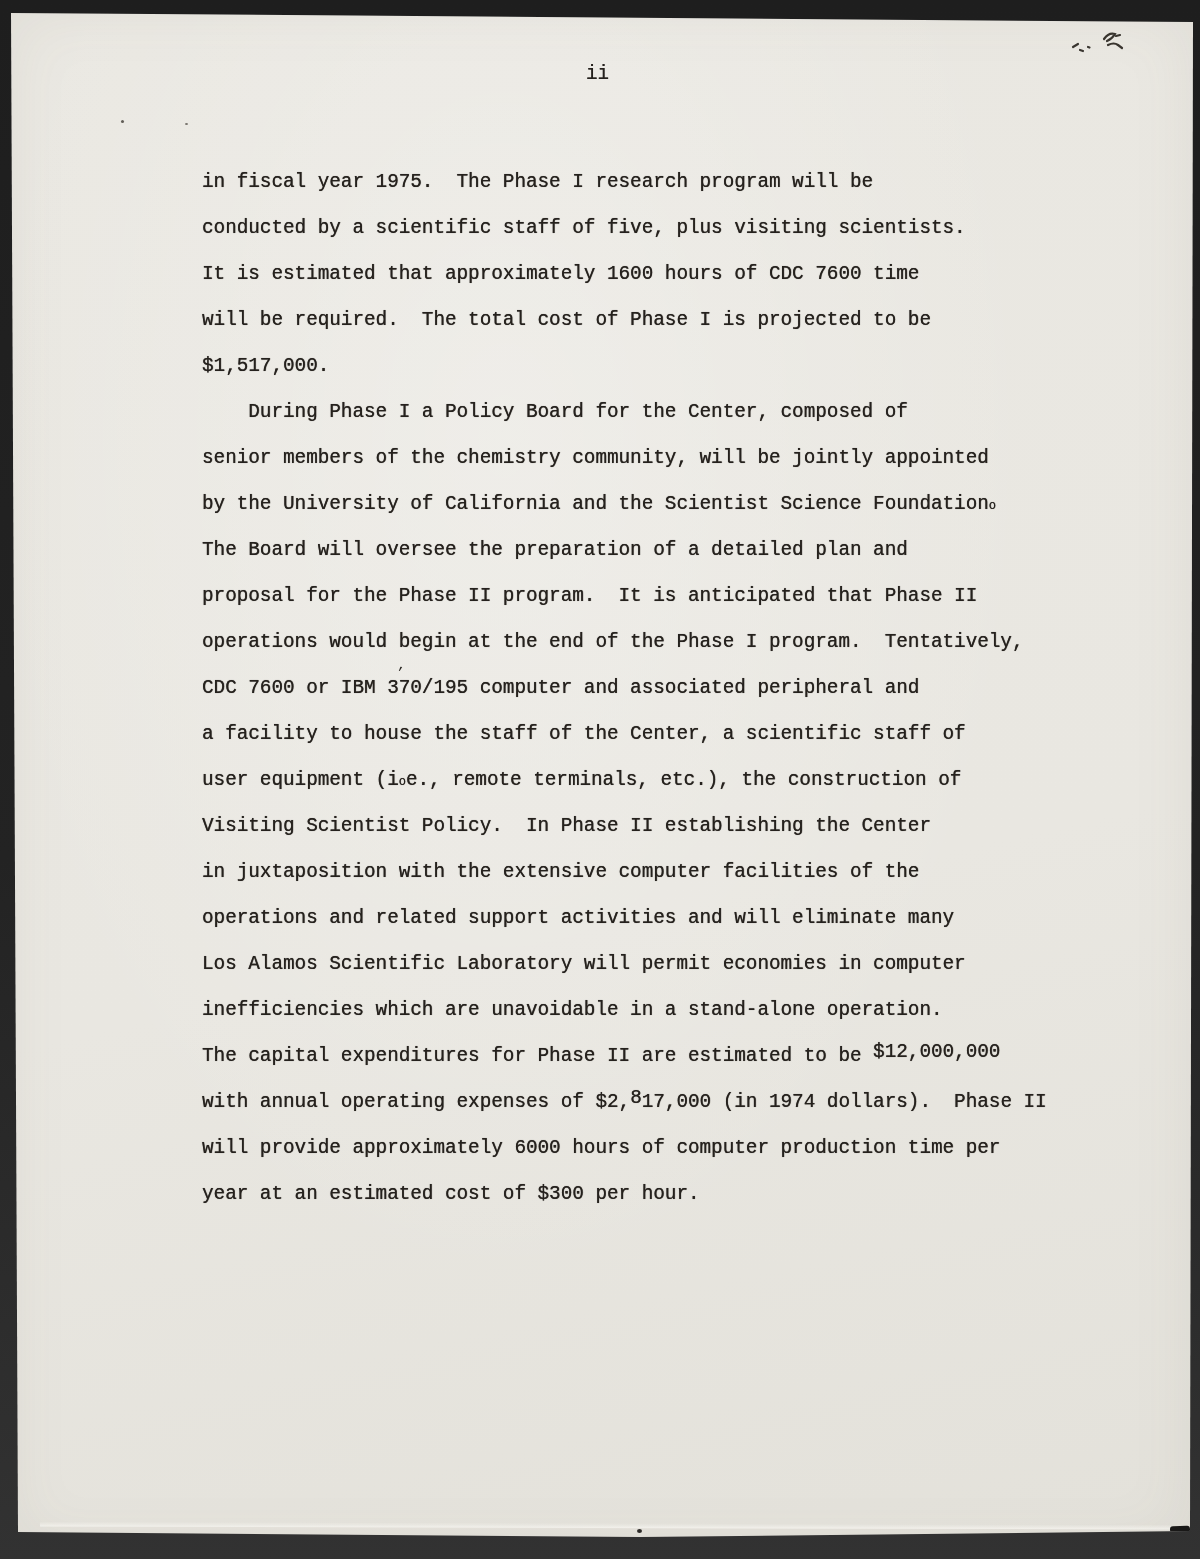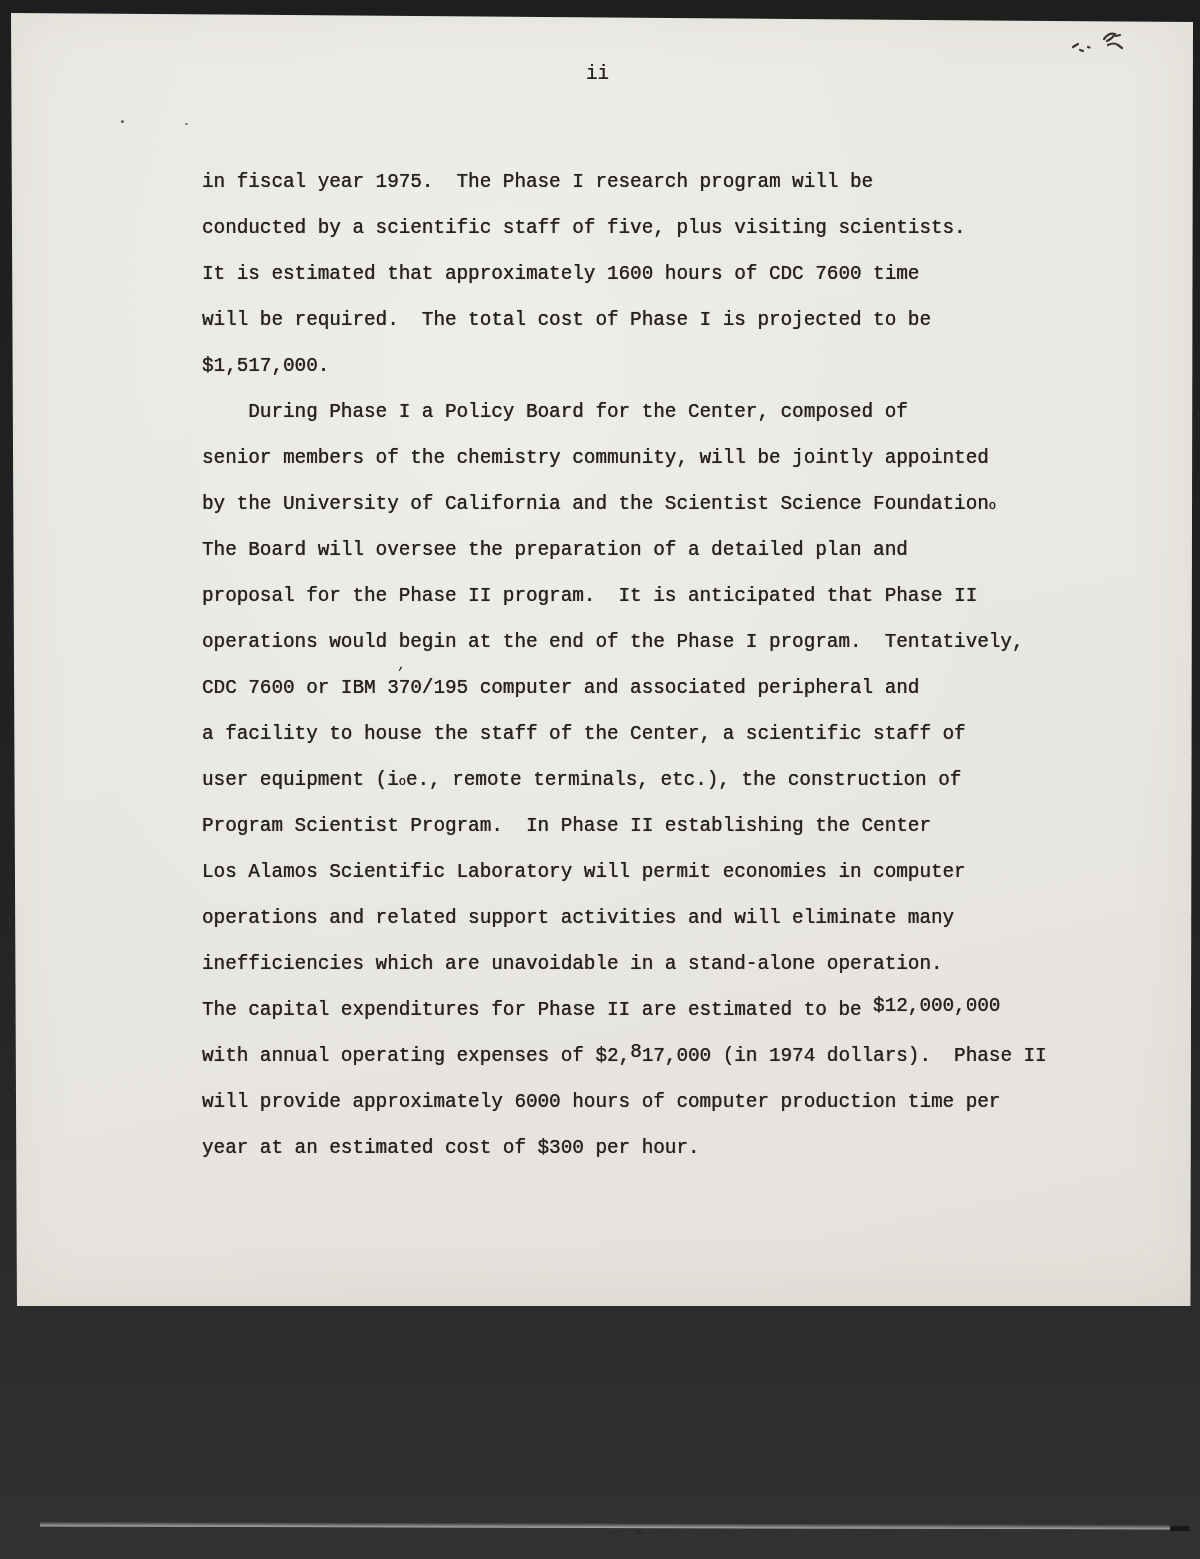--- a/index.html
+++ b/index.html
@@ -7,21 +7,21 @@
     padding: 0;
     width: 1200px;
     height: 1559px;
     overflow: hidden;
     background: linear-gradient(180deg, #1e1e1e 0%, #232323 55%, #323232 100%);
     font-family: "Liberation Mono", "DejaVu Sans Mono", monospace;
   }
   .scan {
     position: relative;
     width: 1200px;
-    height: 1306px;
+    height: 1559px;
     font-family: Liberation Mono, monospace;
   }
   .paper {
     position: absolute;
     inset: 0;
     background:
       radial-gradient(ellipse at 42% 28%, rgba(255,255,255,0.25) 0%, rgba(255,255,255,0) 55%),
       linear-gradient(168deg, #eae8e2 0%, #e9e7e1 58%, #e3e1da 100%);
     clip-path: polygon(11px 13px, 1193px 22px, 1190px 1531px, 640px 1537px, 18px 1532px);
     box-shadow: inset 0 0 70px rgba(110, 100, 80, 0.10);
@@ -124,23 +124,24 @@
         <div class="line"><span>$1,517,000.</span></div>
         <div class="line"><span>    During Phase I a Policy Board for the Center, composed of</span></div>
         <div class="line"><span>senior members of the chemistry community, will be jointly appointed</span></div>
         <div class="line"><span>by the University of California and the Scientist Science Foundation</span><span class="lowered-o">o</span></div>
         <div class="line"><span>The Board will oversee the preparation of a detailed plan and</span></div>
         <div class="line"><span>proposal for the Phase II program.  It is anticipated that Phase II</span></div>
         <div class="line"><span>operations would begin at the end of the Phase I program.  Tentatively,</span></div>
         <div class="line"><span>CDC 7600 or IBM 370/195 computer and associated peripheral and</span></div>
         <div class="line"><span>a facility to house the staff of the Center, a scientific staff of</span></div>
         <div class="line"><span>user equipment (i</span><span class="lowered-o">o</span><span>e., remote terminals, etc.), the construction of</span></div>
-        <div class="line"><span>Program Scientist Program.  In Phase II establishing the Center</span></div>
+        <div class="line"><span>Visiting Scientist Policy.  In Phase II establishing the Center</span></div>
+        <div class="line"><span>in juxtaposition with the extensive computer facilities of the</span></div>
+        <div class="line"><span>operations and related support activities and will eliminate many</span></div>
         <div class="line"><span>Los Alamos Scientific Laboratory will permit economies in computer</span></div>
-        <div class="line"><span>operations and related support activities and will eliminate many</span></div>
         <div class="line"><span>inefficiencies which are unavoidable in a stand-alone operation.</span></div>
         <div class="line"><span>The capital expenditures for Phase II are estimated to be </span><span class="raised">$12,000,000</span></div>
         <div class="line"><span>with annual operating expenses of $2,</span><span class="raised">8</span><span>17,000 (in 1974 dollars).  Phase II</span></div>
         <div class="line"><span>will provide approximately 6000 hours of computer production time per</span></div>
         <div class="line"><span>year at an estimated cost of $300 per hour.</span></div>
       </div>
 
     <span class="stray-apostrophe">’</span>
 
     <div class="edge-highlight"></div>

